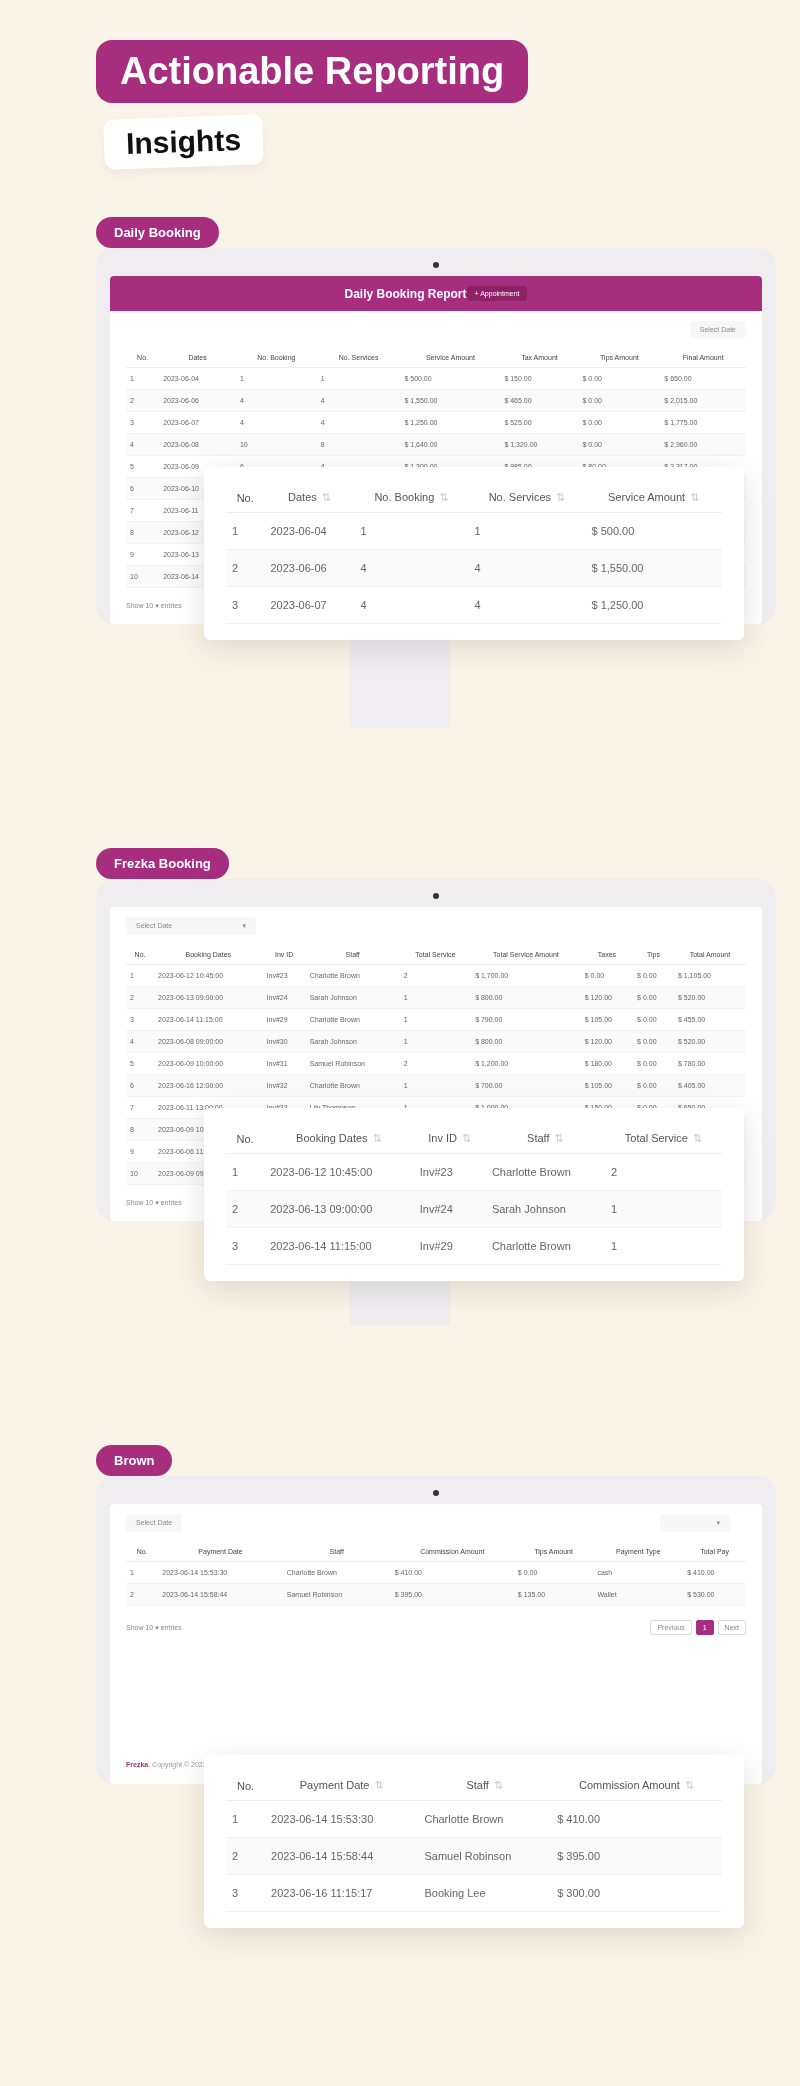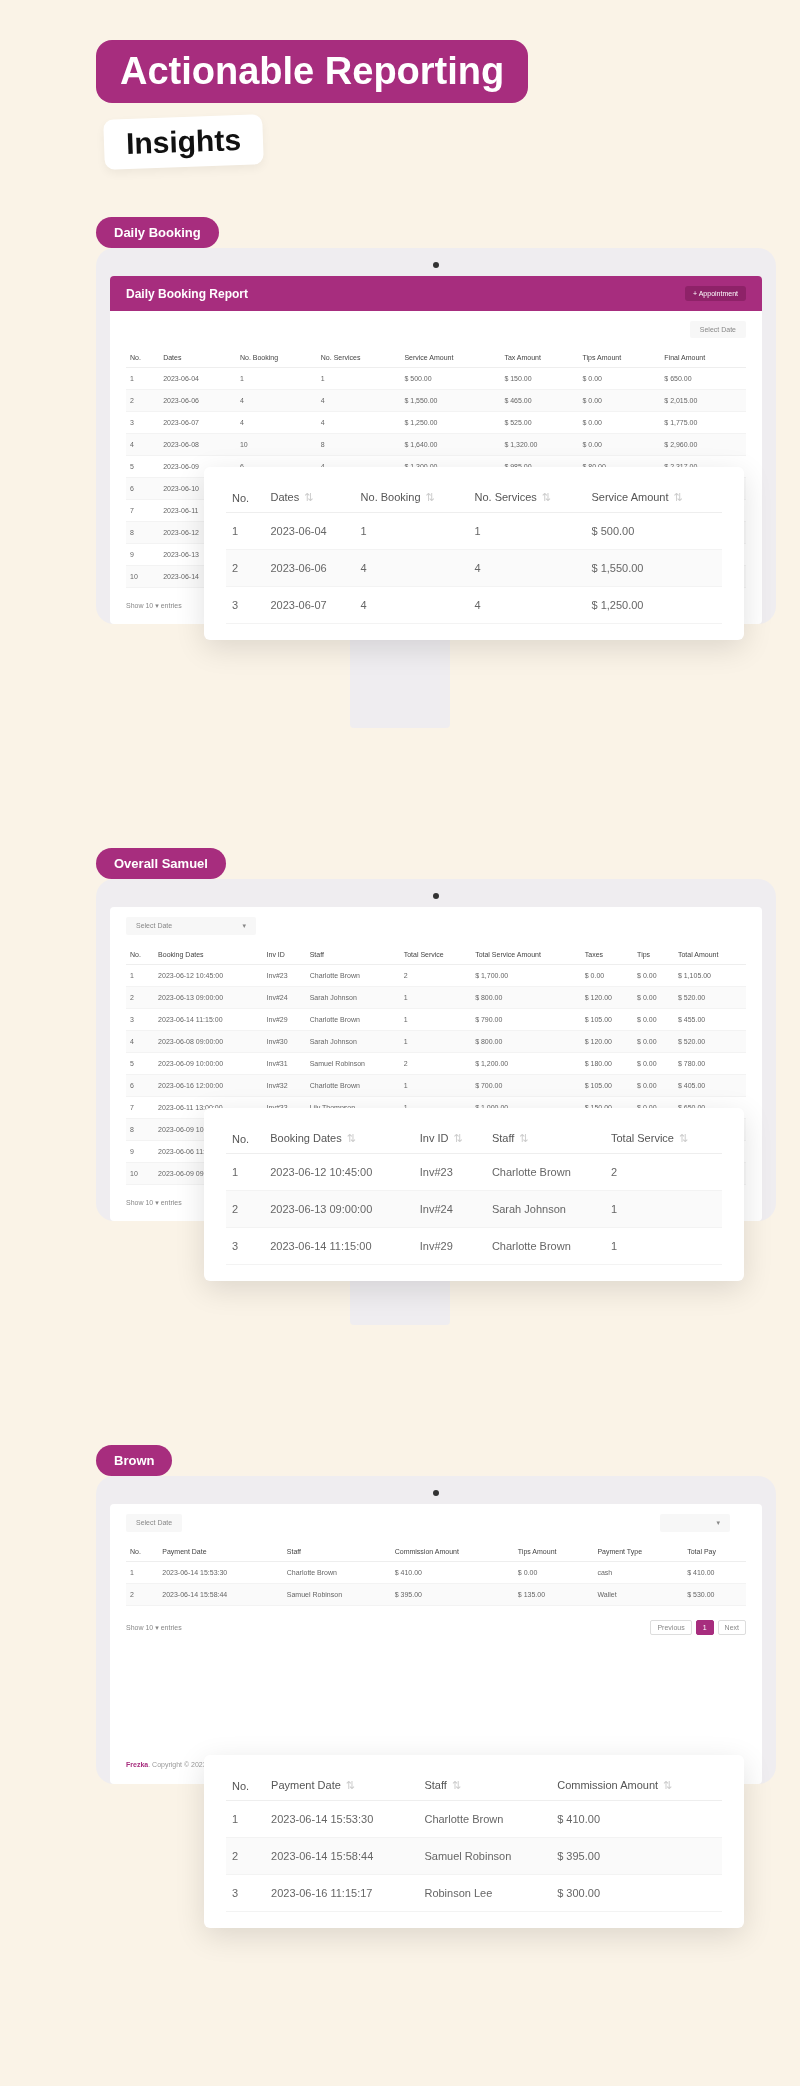--- a/index.html
+++ b/index.html
@@ -6,27 +6,27 @@
 body { font-family: -apple-system, BlinkMacSystemFont, "Segoe UI", Arial, sans-serif; background: #faf3e7; padding: 40px 0; }
 .container { width: 668px; margin: 0 auto; padding: 0 30px; }
 .hero { margin-bottom: 50px; }
 .hero-title { display: inline-block; background: #a72d7e; color: #fff; font-size: 38px; font-weight: 700; padding: 10px 24px; border-radius: 16px; margin-bottom: 14px; margin-left: 0; }
 .hero-sub { display: inline-block; background: #fff; color: #111; font-size: 30px; font-weight: 700; padding: 8px 22px; border-radius: 10px; transform: rotate(-2deg); margin-left: 8px; box-shadow: 0 4px 10px rgba(0,0,0,0.05); }
 .section-tag { display: inline-block; background: #a72d7e; color: #fff; font-size: 13px; font-weight: 600; padding: 8px 18px; border-radius: 16px; margin-bottom: 0; margin-left: 0; }
 .monitor { background: #efedf0; border-radius: 18px; padding: 14px 14px 0 14px; margin: 0 auto; position: relative; width: 680px; }
 .monitor-cam { width: 6px; height: 6px; background: #333; border-radius: 50%; margin: 0 auto 8px; }
 .monitor-stand { width: 100px; height: 90px; background: #efedf0; margin: 0 auto; border-radius: 0 0 4px 4px; }
 .screen { background: #fff; border-radius: 4px; overflow: hidden; margin-bottom: 14px; }
-.screen-header { background: #a72d7e; color: #fff; padding: 10px 16px; display: flex; justify-content: space-between; align-items: center; }
+.screen-header { background: #a72d7e; color: #fff; padding: 10px 16px; display: flex; justify-content: center; align-items: center; }
 .screen-header h3 { font-size: 12px; font-weight: 600; }
 .appt-btn { background: #8e2268; color: #fff; font-size: 7px; padding: 4px 8px; border-radius: 3px; border: none; cursor: pointer; }
 .sel-date { background: #f7f7f7; font-size: 7px; color: #888; padding: 5px 10px; margin: 10px 16px 0; display: inline-block; border-radius: 2px; }
 .sel-date-dd { width: 130px; display: flex; justify-content: space-between; }
 table { width: calc(100% - 32px); margin: 10px 16px; border-collapse: collapse; font-size: 7px; color: #666; }
-th { text-align: left; font-weight: 500; padding: 6px 4px; color: #444; border-bottom: 1px solid #eee; }
+th { text-align: center; font-weight: 500; padding: 6px 4px; color: #444; border-bottom: 1px solid #eee; }
 td { padding: 7px 4px; border-bottom: 1px solid #f3f3f3; }
 tr:nth-child(even) td { background: #fafafa; }
 .pager { display: flex; justify-content: space-between; align-items: center; padding: 4px 16px 14px; font-size: 7px; color: #888; }
 .pager-right { display: flex; gap: 4px; align-items: center; }
 .pager-btn { padding: 3px 6px; border: 1px solid #ddd; border-radius: 2px; font-size: 7px; }
 .pager-cur { background: #a72d7e; color: #fff; border-color: #a72d7e; }
 .zoom-card { background: #fff; border-radius: 6px; box-shadow: 0 8px 30px rgba(0,0,0,0.12); padding: 16px 22px; position: absolute; right: -40px; width: 540px; font-size: 11px; color: #666; }
 .zoom-card table { width: 100%; margin: 0; font-size: 11px; }
 .zoom-card th { padding: 8px 6px; color: #555; font-weight: 500; }
 .zoom-card td { padding: 12px 6px; }
@@ -209,21 +209,21 @@
               <td>4</td>
               <td>4</td>
               <td>$ 1,250.00</td>
             </tr>
           </tbody>
       </table>
     </div>
   </div>
 
   <div class="section-block">
-    <div class="section-tag">Overall Samuel</div>
+    <div class="section-tag">Frezka Booking</div>
     <div class="monitor">
       <div class="monitor-cam"></div>
       <div class="screen">
         <div>
             <span class="sel-date sel-date-dd">
               <span>Select Date</span>
               <span>▾</span>
             </span>
           </div>
         <table>
@@ -470,21 +470,21 @@
             </tr>
             <tr>
               <td>2</td>
               <td>2023-06-14 15:58:44</td>
               <td>Samuel Robinson</td>
               <td>$ 395.00</td>
             </tr>
             <tr>
               <td>3</td>
               <td>2023-06-16 11:15:17</td>
-              <td>Robinson Lee</td>
+              <td>Booking Lee</td>
               <td>$ 300.00</td>
             </tr>
           </tbody>
       </table>
     </div>
   </div>
 
 </div>
 
 </body></html>

